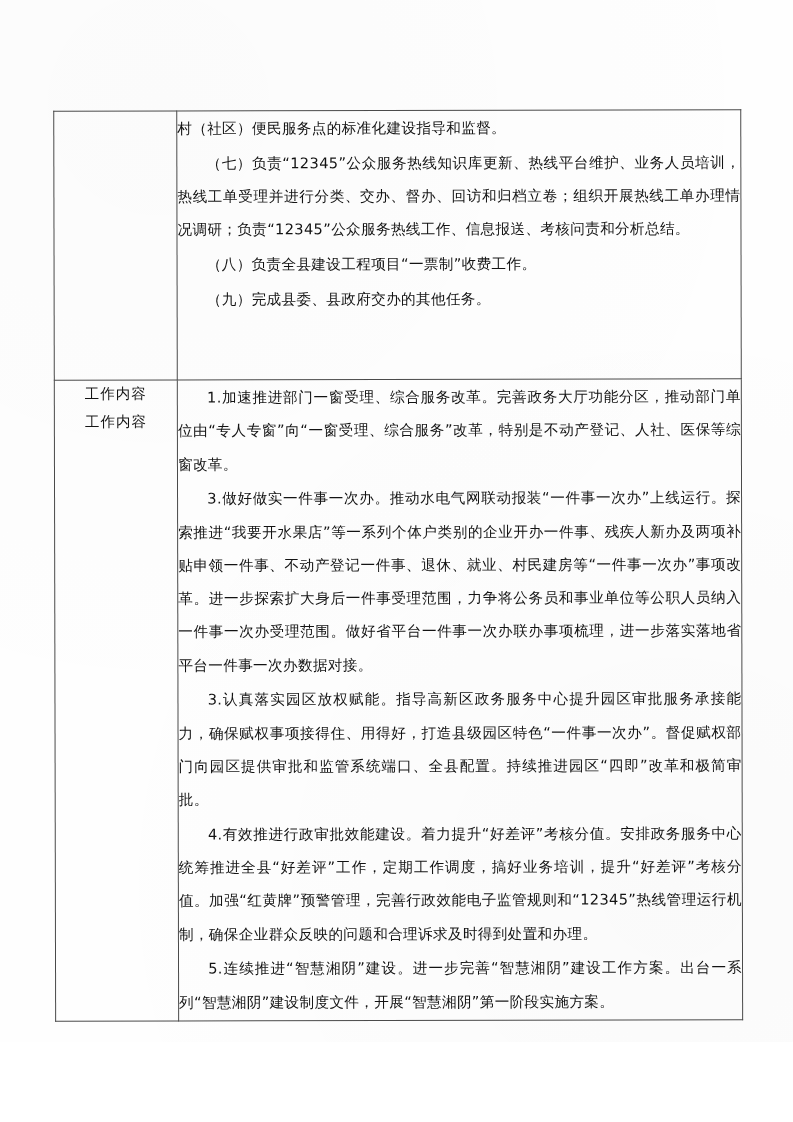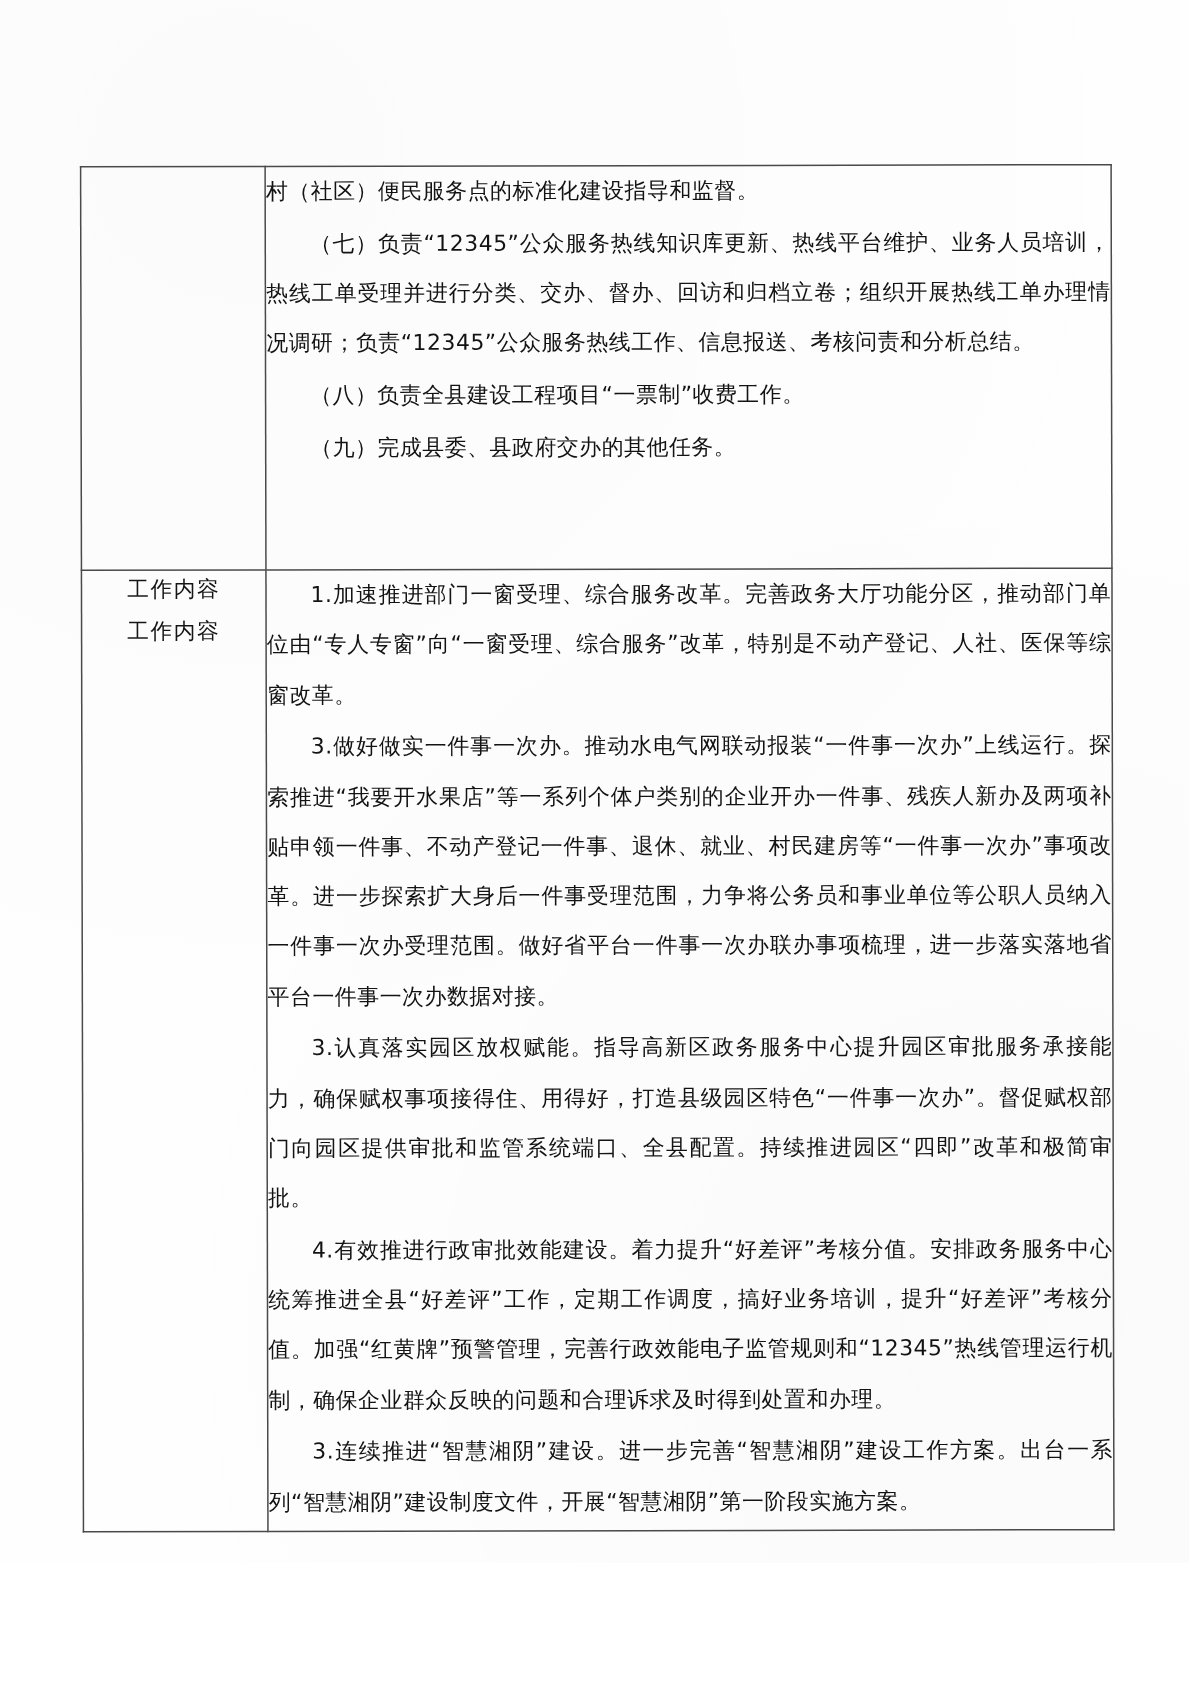--- a/index.html
+++ b/index.html
@@ -104,19 +104,19 @@
         <tr>
           <td class="label-cell cell-bottom">
             <span class="line">工作内容</span>
             <span class="line">工作内容</span>
           </td>
           <td class="content-cell cell-bottom">
             <p class="para">1.加速推进部门一窗受理、综合服务改革。完善政务大厅功能分区，推动部门单位由“专人专窗”向“一窗受理、综合服务”改革，特别是不动产登记、人社、医保等综窗改革。</p>
             <p class="para">3.做好做实一件事一次办。推动水电气网联动报装“一件事一次办”上线运行。探索推进“我要开水果店”等一系列个体户类别的企业开办一件事、残疾人新办及两项补贴申领一件事、不动产登记一件事、退休、就业、村民建房等“一件事一次办”事项改革。进一步探索扩大身后一件事受理范围，力争将公务员和事业单位等公职人员纳入一件事一次办受理范围。做好省平台一件事一次办联办事项梳理，进一步落实落地省平台一件事一次办数据对接。</p>
             <p class="para">3.认真落实园区放权赋能。指导高新区政务服务中心提升园区审批服务承接能力，确保赋权事项接得住、用得好，打造县级园区特色“一件事一次办”。督促赋权部门向园区提供审批和监管系统端口、全县配置。持续推进园区“四即”改革和极简审批。</p>
             <p class="para">4.有效推进行政审批效能建设。着力提升“好差评”考核分值。安排政务服务中心统筹推进全县“好差评”工作，定期工作调度，搞好业务培训，提升“好差评”考核分值。加强“红黄牌”预警管理，完善行政效能电子监管规则和“12345”热线管理运行机制，确保企业群众反映的问题和合理诉求及时得到处置和办理。</p>
-            <p class="para">3.连续推进“智慧湘阴”建设。进一步完善“智慧湘阴”建设工作方案。出台一系列“智慧湘阴”建设制度文件，开展“智慧湘阴”第一阶段实施方案。</p>
+            <p class="para">5.连续推进“智慧湘阴”建设。进一步完善“智慧湘阴”建设工作方案。出台一系列“智慧湘阴”建设制度文件，开展“智慧湘阴”第一阶段实施方案。</p>
           </td>
         </tr>
       </tbody>
     </table>
   </div>
 </div>
 
 </body></html>

